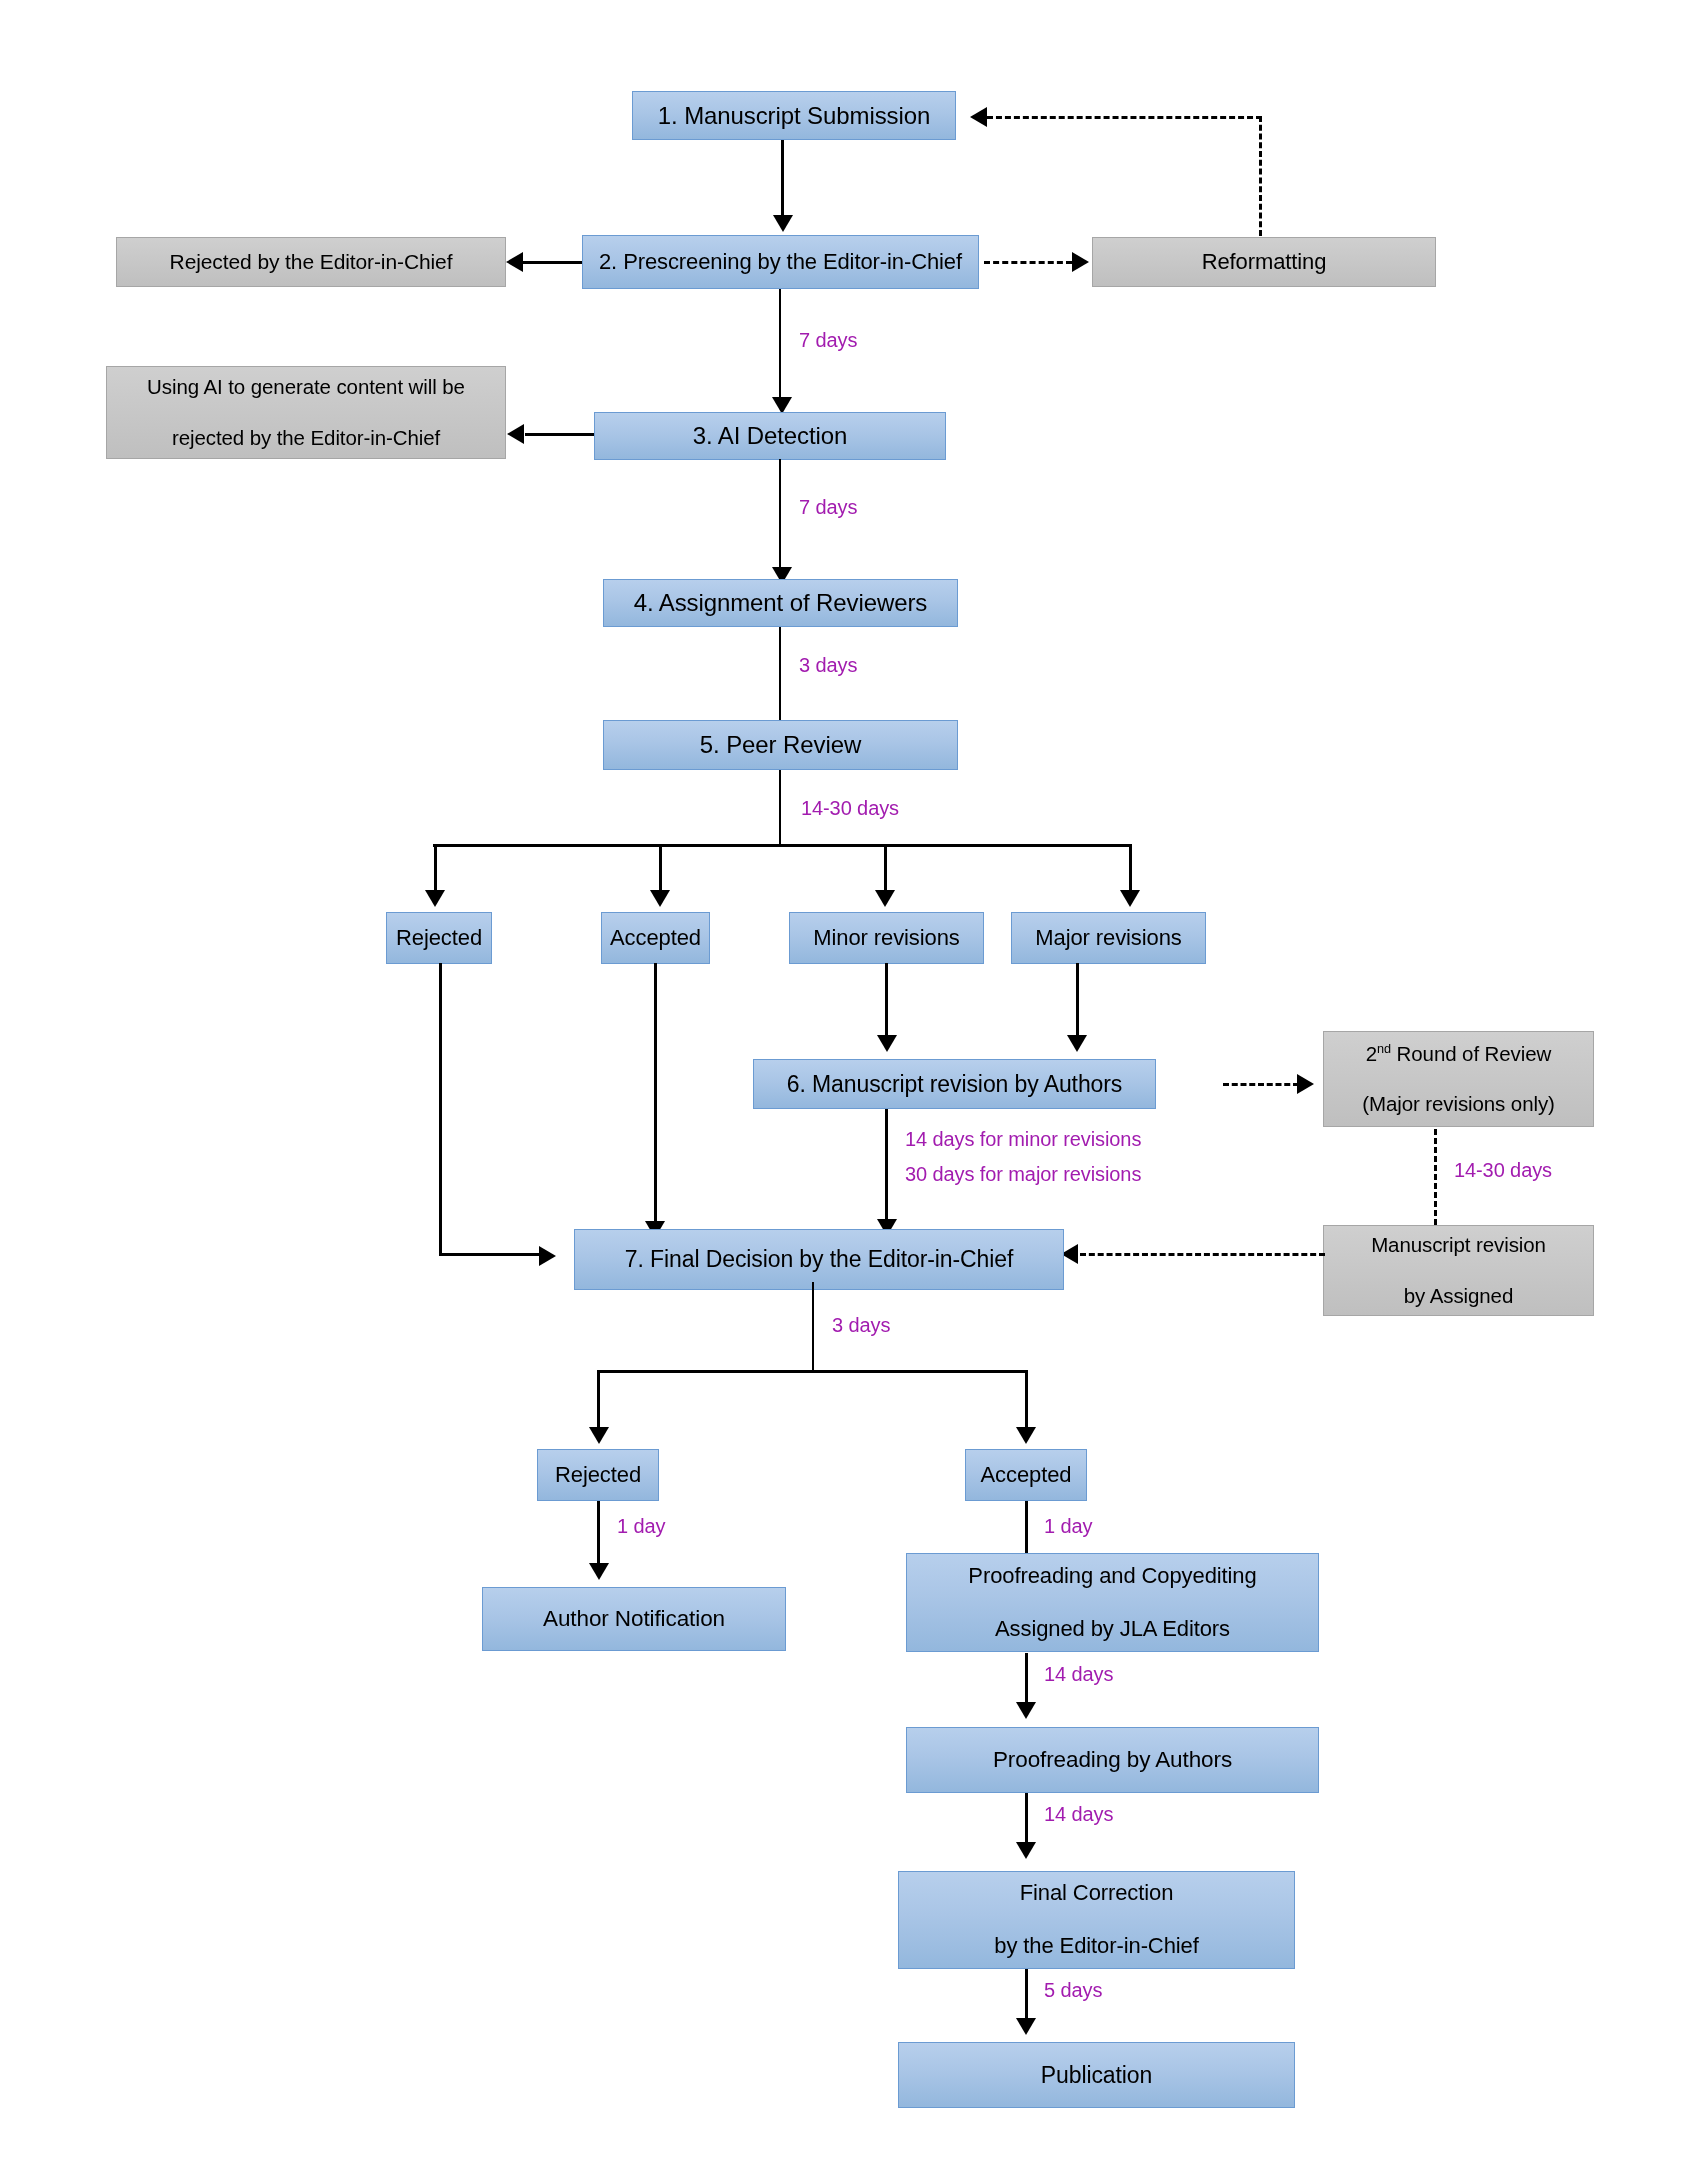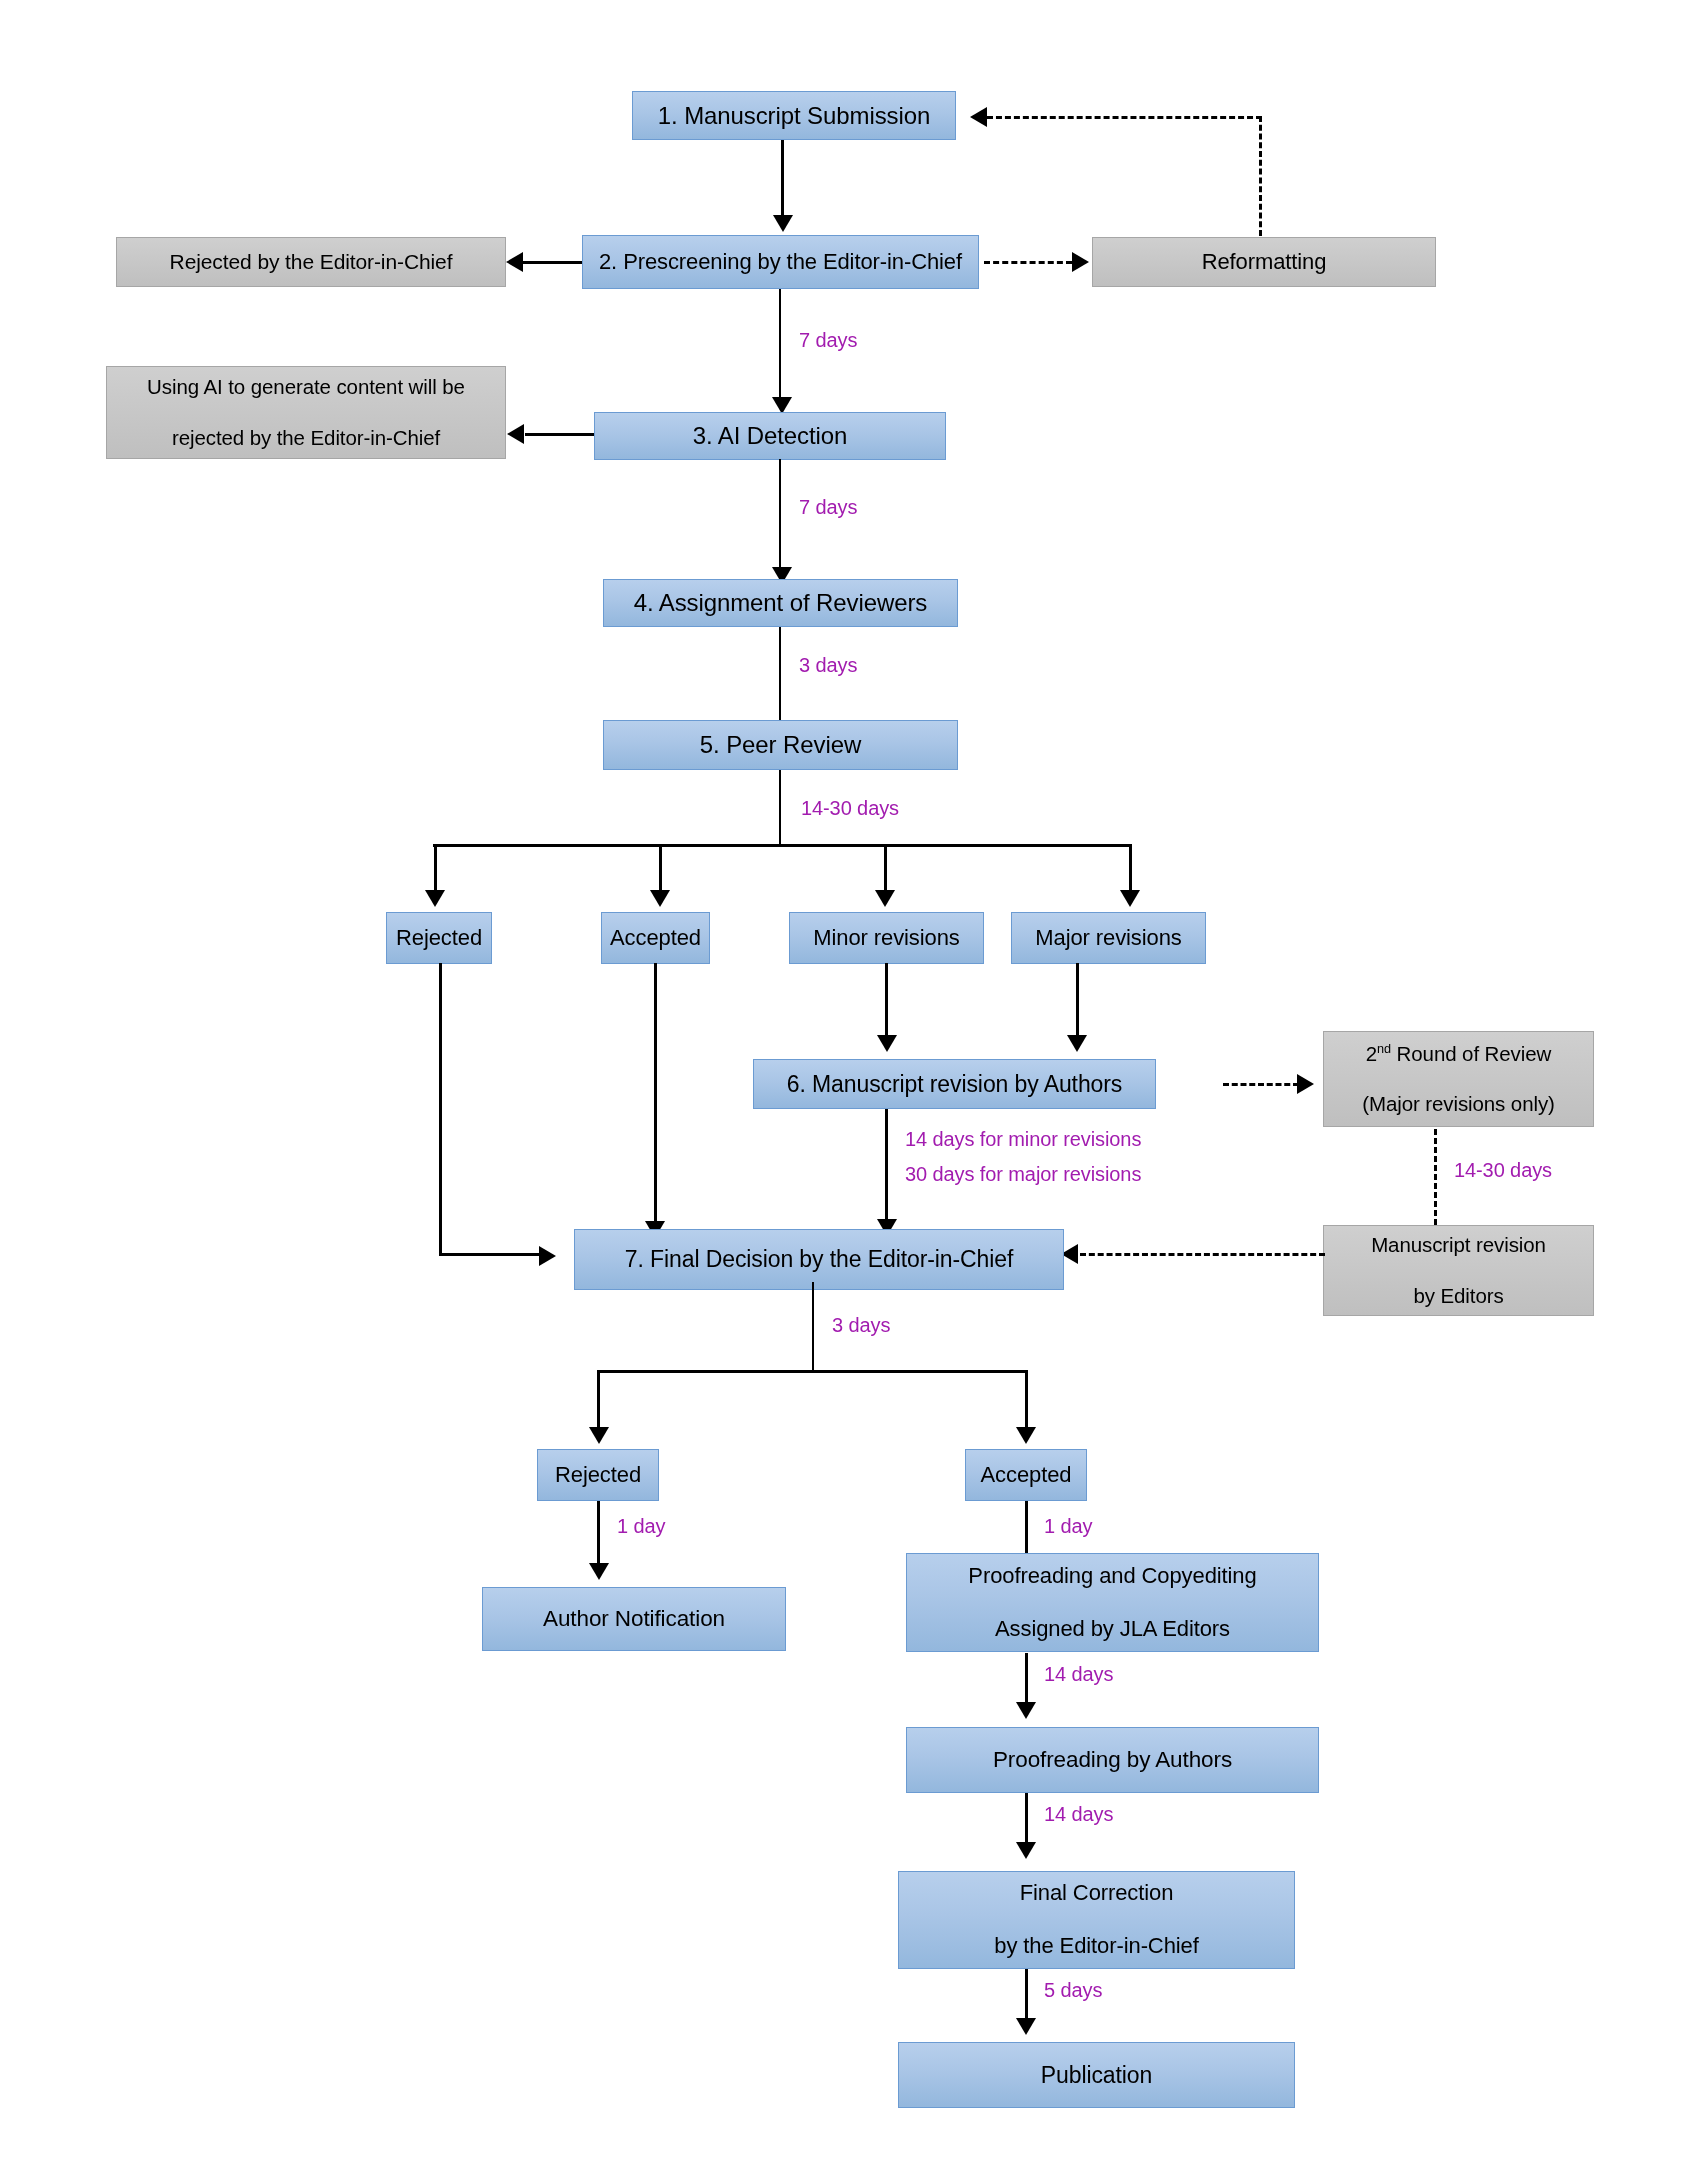--- a/index.html
+++ b/index.html
@@ -186,21 +186,21 @@
   <div class="node gray" style="left:1323px;top:1031px;width:271px;height:96px;font-size:20.5px;">
     <span class="ln"><span>2</span><sup>nd</sup><span> Round of Review</span></span>
     <span class="ln">(Major revisions only)</span>
   </div>
 
   <div class="vline d" style="left:1434px;top:1129px;height:96px;"></div>
   <div class="elabel" style="left:1454px;top:1159px;">14-30 days</div>
 
   <div class="node gray" style="left:1323px;top:1225px;width:271px;height:91px;font-size:20.5px;">
     <span class="ln">Manuscript revision</span>
-    <span class="ln">by Editors</span>
+    <span class="ln">by Assigned</span>
   </div>
 
   <div class="hline d" style="left:1080px;top:1253px;width:245px;"></div>
   <div class="arrow left" style="left:1061px;top:1244px;"></div>
 
   <div class="vline" style="left:885px;top:1109px;width:2.6px;height:112px;"></div>
   <div class="arrow down" style="left:877px;top:1219px;"></div>
   <div class="elabel" style="left:905px;top:1128px;">14 days for minor revisions</div>
   <div class="elabel" style="left:905px;top:1163px;">30 days for major revisions</div>
 

